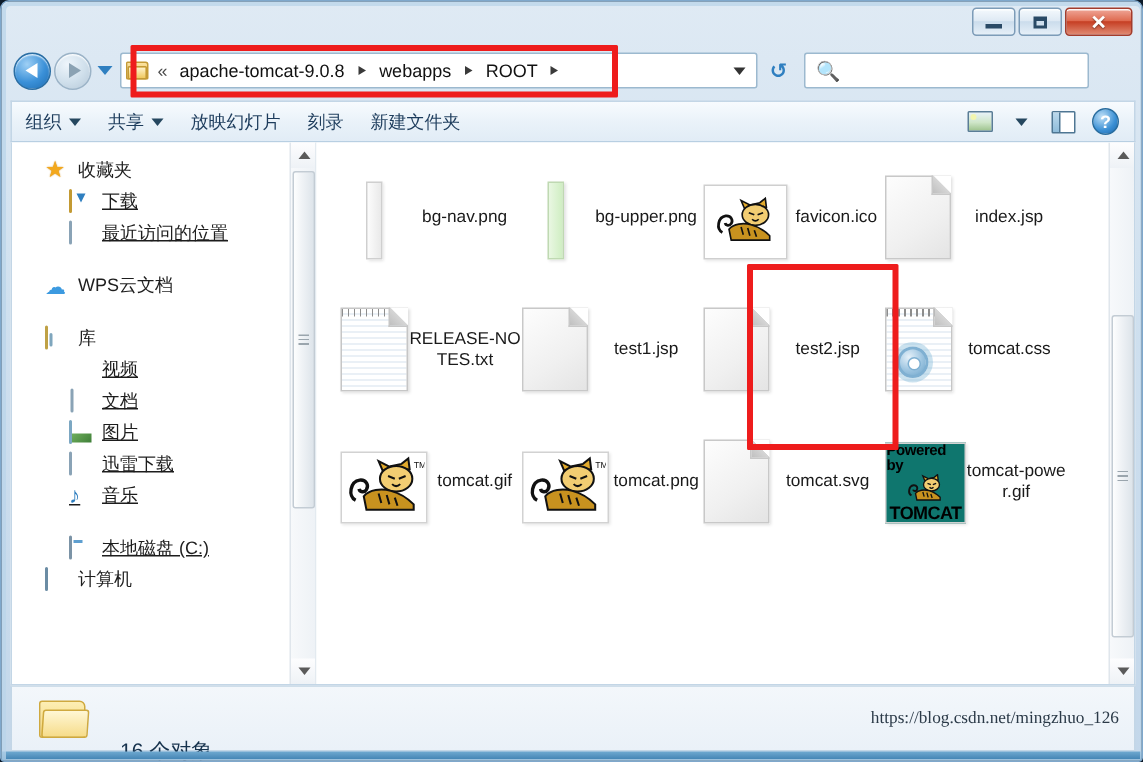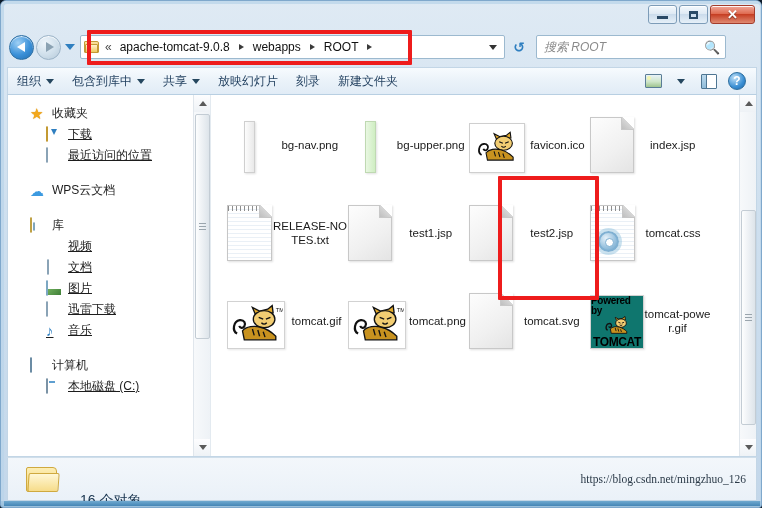--- a/index.html
+++ b/index.html
@@ -360,35 +360,30 @@
       <div id="addr-dropdown">
         <div class="caret-dn"></div>
       </div>
     </div>
 
     <div id="btn-refresh">
       <span>↺</span>
     </div>
 
     <div id="searchbox">
-      <span id="search-input-text">搜索 ROOT</span>
       <span id="search-icon">🔍</span>
     </div>
   </div>
 
   <div id="toolbar">
     <div class="tb-item">
       <span>组织</span>
       <span class="tb-caret"></span>
     </div>
     <div class="tb-item">
-      <span>包含到库中</span>
-      <span class="tb-caret"></span>
-    </div>
-    <div class="tb-item">
       <span>共享</span>
       <span class="tb-caret"></span>
     </div>
     <div class="tb-item">
       <span>放映幻灯片</span>
     </div>
     <div class="tb-item">
       <span>刻录</span>
     </div>
     <div class="tb-item">
@@ -463,27 +458,27 @@
             <span class="nav-icon"><span class="ic-box"></span></span>
             <span>迅雷下载</span>
           </div>
           <div class="nav-item child">
             <span class="nav-icon ic-music">♪</span>
             <span>音乐</span>
           </div>
         </div>
 
         <div class="nav-group">
+          <div class="nav-item child">
+            <span class="nav-icon"><span class="ic-drive"></span></span>
+            <span>本地磁盘 (C:)</span>
+          </div>
           <div class="nav-item">
             <span class="nav-icon"><span class="ic-pc"></span></span>
             <span>计算机</span>
-          </div>
-          <div class="nav-item child">
-            <span class="nav-icon"><span class="ic-drive"></span></span>
-            <span>本地磁盘 (C:)</span>
           </div>
         </div>
       </div>
 
       <div class="scrollbar">
         <div class="sb-btn">
           <div class="sb-up"></div>
         </div>
         <div class="sb-thumb" style="top:19px; height:225px;">
           <div class="sb-grip"></div>

